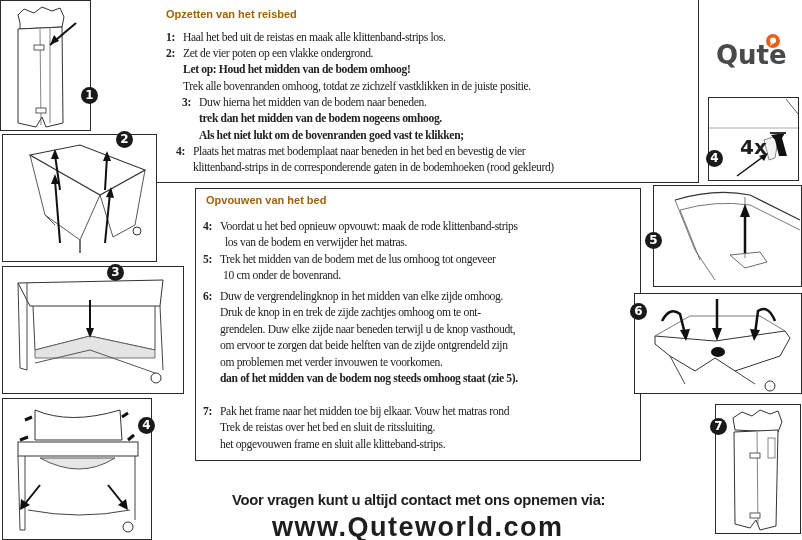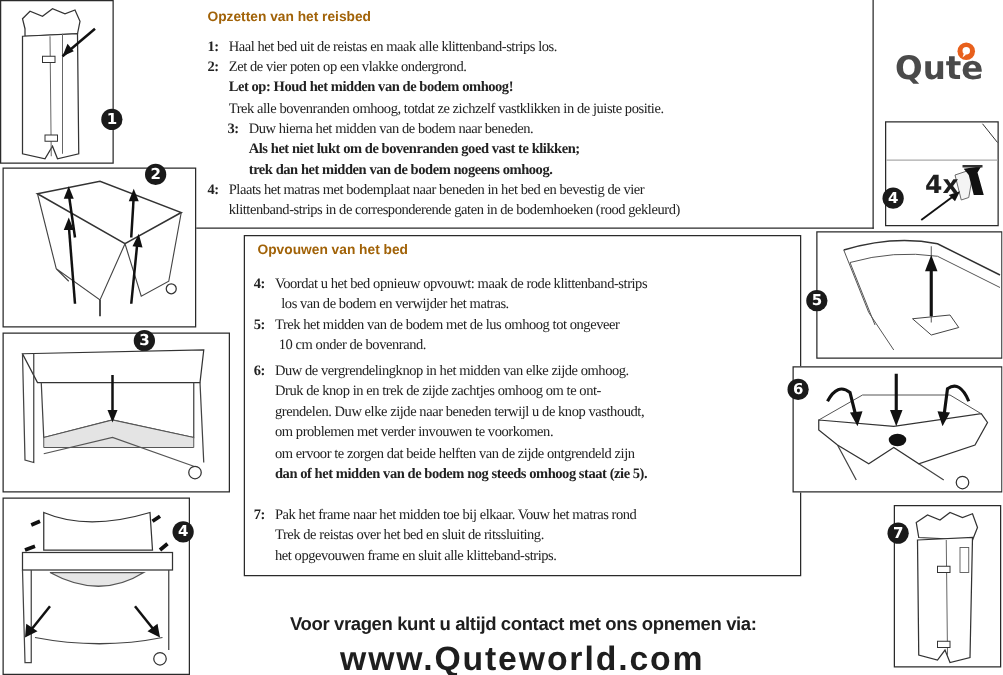--- a/index.html
+++ b/index.html
@@ -32,45 +32,45 @@
 <div class="step" style="left:166px; top:30px;">
   <span class="num">1:</span><span>Haal het bed uit de reistas en maak alle klittenband-strips los.</span>
 </div>
 <div class="step" style="left:166px; top:46px;">
   <span class="num">2:</span><span>Zet de vier poten op een vlakke ondergrond.</span>
   <span class="indent bold">Let op: Houd het midden van de bodem omhoog!</span>
   <span class="indent">Trek alle bovenranden omhoog, totdat ze zichzelf vastklikken in de juiste positie.</span>
 </div>
 <div class="step" style="left:166px; top:95px;margin-left:16px;">
   <span class="num">3:</span><span>Duw hierna het midden van de bodem naar beneden.</span>
+  <span class="indent bold">trek dan het midden van de bodem nogeens omhoog.</span>
   <span class="indent bold">Als het niet lukt om de bovenranden goed vast te klikken;</span>
-  <span class="indent bold">trek dan het midden van de bodem nogeens omhoog.</span>
 </div>
-<div class="step" style="left:166px; top:144px;">
+<div class="step" style="left:176px; top:144px;">
   <span class="num">4:</span><span>Plaats het matras met bodemplaat naar beneden in het bed en bevestig de vier</span>
   <span class="indent">klittenband-strips in de corresponderende gaten in de bodemhoeken (rood gekleurd)</span>
 </div>
 
 <div class="frame" style="left:195px; top:188px; width:446px; height:273px;"></div>
 <div class="section-title" style="left:206px; top:194px;">Opvouwen van het bed</div>
 
 <div class="step" style="left:203px; top:219px;">
   <span class="num">4:</span><span>Voordat u het bed opnieuw opvouwt: maak de rode klittenband-strips</span>
   <span class="indent" style="padding-left:22px">los van de bodem en verwijder het matras.</span>
 </div>
 <div class="step" style="left:203px; top:252px;">
   <span class="num">5:</span><span>Trek het midden van de bodem met de lus omhoog tot ongeveer</span>
   <span class="indent" style="padding-left:20px">10 cm onder de bovenrand.</span>
 </div>
 <div class="step" style="left:203px; top:289px;">
   <span class="num">6:</span><span>Duw de vergrendelingknop in het midden van elke zijde omhoog.</span>
   <span class="indent">Druk de knop in en trek de zijde zachtjes omhoog om te ont-</span>
   <span class="indent">grendelen. Duw elke zijde naar beneden terwijl u de knop vasthoudt,</span>
+  <span class="indent">om ervoor te zorgen dat beide helften van de zijde ontgrendeld zijn</span>
   <span class="indent">om problemen met verder invouwen te voorkomen.</span>
-  <span class="indent">om ervoor te zorgen dat beide helften van de zijde ontgrendeld zijn</span>
   <span class="indent bold">dan of het midden van de bodem nog steeds omhoog staat (zie 5).</span>
 </div>
 <div class="step" style="left:203px; top:404px;">
   <span class="num">7:</span><span>Pak het frame naar het midden toe bij elkaar. Vouw het matras rond</span>
   <span class="indent">Trek de reistas over het bed en sluit de ritssluiting.</span>
   <span class="indent">het opgevouwen frame en sluit alle klitteband-strips.</span>
 </div>
 
 <div class="logo" style="left:716px; top:40px;">
   <span>Qute</span>

